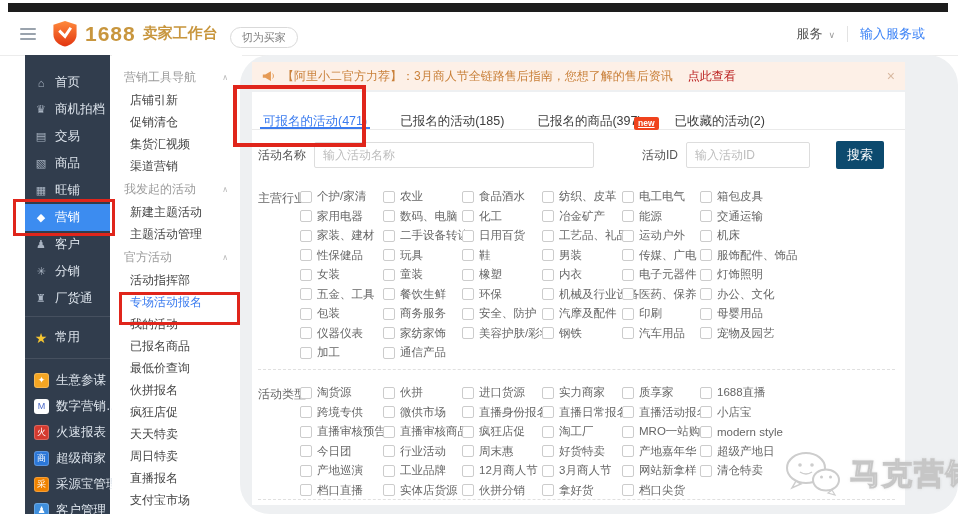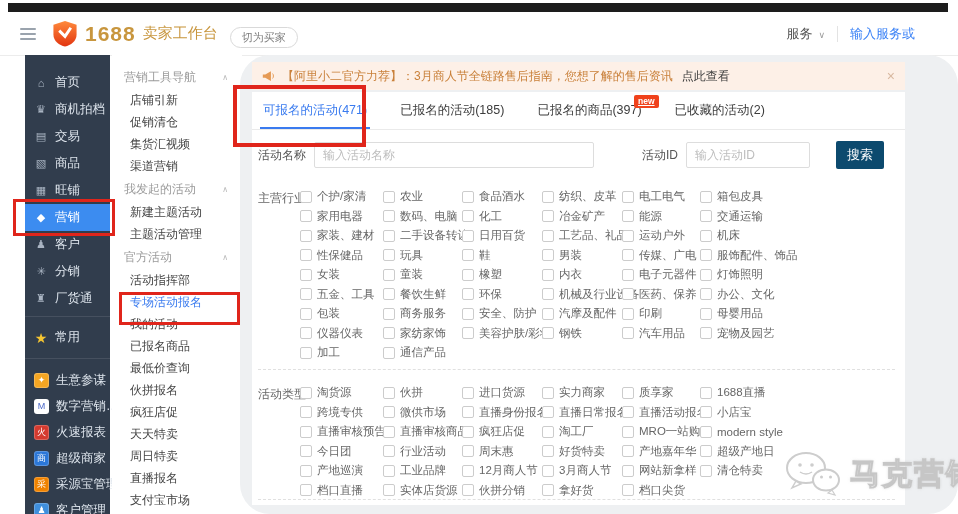--- a/index.html
+++ b/index.html
@@ -7,24 +7,24 @@
        font-family:"Liberation Sans","DejaVu Sans",sans-serif;}
   
   .top-strip{position:absolute;left:8px;top:3px;width:940px;height:9px;background:#1d1d1d;}
   
   .header{position:absolute;left:0;top:12px;width:958px;height:43px;background:#fff;
           border-bottom:1px solid #ececec;display:flex;align-items:center;}
   .hamburger{margin-left:20px;width:16px;display:flex;flex-direction:column;gap:3px;cursor:pointer;}
   .hamburger i{display:block;height:2px;background:#9aa3ad;border-radius:1px;}
   .logo-wrap{display:flex;align-items:center;margin-left:16px;gap:7px;}
   .brand{font-size:21px;font-weight:800;color:#c8963e;letter-spacing:1px;}
-  .workspace{font-size:15px;font-weight:400;color:#c8963e;}
+  .workspace{font-size:15px;font-weight:700;color:#c8963e;}
   .switch-pill{margin-left:12px;border:1px solid #d9d9d9;border-radius:11px;padding:2px 11px;
                font-size:11px;color:#7d7d7d;cursor:pointer;white-space:nowrap;margin-top:7px;}
-  .header-right{margin-left:auto;display:flex;align-items:center;height:100%;overflow:hidden;padding-right:16px;}
+  .header-right{margin-left:auto;display:flex;align-items:center;height:100%;overflow:hidden;padding-right:6px;}
   .svc{font-size:13px;color:#555;}
   .svc-chev{font-size:9px;color:#9a9a9a;margin:2px 0 0 6px;}
   .vline{width:1px;height:16px;background:#e3e3e3;margin:0 12px;}
   .svc-input{font-size:13px;color:#3b82f6;white-space:nowrap;width:92px;overflow:hidden;}
   
   .sidebar{position:absolute;left:25px;top:55px;width:85px;height:459px;background:#313d4d;padding-top:14px;box-sizing:border-box;}
   .side-item{height:27px;display:flex;align-items:center;gap:7px;padding-left:9px;
              font-size:12.5px;color:#dde4ec;cursor:pointer;white-space:nowrap;}
   .side-item .ico{width:14px;text-align:center;font-size:11px;color:#a9b4c2;flex:none;}
   .side-item.active{background:#3c8cf0;color:#fff;}
@@ -41,26 +41,26 @@
   .sec-title{display:flex;align-items:center;justify-content:space-between;height:24px;
              padding:0 14px 0 12px;font-size:12px;color:#9b9b9b;cursor:pointer;}
   .sec-arrow{font-size:8px;color:#b9b9b9;}
   .sub-item{height:22px;line-height:22px;padding-left:18px;font-size:12px;color:#444;cursor:pointer;white-space:nowrap;}
   .sub-item.active{color:#3a7bef;}
   
   .main{position:absolute;left:240px;top:55px;width:718px;height:459px;background:#eef0f2;border-radius:30px;}
   .notice{position:absolute;left:12px;top:7px;width:653px;height:28px;background:#fdf0e7;
           display:flex;align-items:center;gap:7px;padding:0 10px;box-sizing:border-box;
           font-size:12px;color:#c9803a;white-space:nowrap;overflow:hidden;}
-  .notice-link{color:#404040;cursor:pointer;margin-left:2px;}
+  .notice-link{color:#b91c1c;cursor:pointer;margin-left:8px;}
   .notice-close{margin-left:auto;color:#d8b8a0;font-size:14px;cursor:pointer;}
   .panel{position:absolute;left:12px;top:37px;width:653px;height:413px;background:#fff;}
   .tabs{display:flex;height:37px;border-bottom:1px solid #eaeaea;padding-left:8px;}
   .tab{display:flex;align-items:center;font-size:12.5px;color:#3c3c3c;padding:0 3px;
-       margin-right:27px;position:relative;cursor:pointer;white-space:nowrap;}
+       margin-right:27px;position:relative;cursor:pointer;white-space:nowrap;margin-top:22px;}
   .tab.active{color:#3a7bef;box-shadow:inset 0 -2px 0 #3a7bef;}
   .badge{position:absolute;top:3px;right:-14px;background:#f0421c;color:#fff;font-size:8.5px;
          line-height:1;padding:2px 4px;border-radius:2px;font-weight:700;text-decoration:underline;}
   .search-row{position:absolute;left:0;top:49px;right:0;display:flex;align-items:center;
               padding-left:6px;font-size:12px;color:#555;}
   .fld-label{white-space:nowrap;}
   .txt-input{height:26px;border:1px solid #ddd;border-radius:2px;padding:0 8px;font-size:12px;
              color:#333;box-sizing:border-box;outline:none;font-family:inherit;}
   .txt-input::placeholder{color:#bdbdbd;}
   .in-name{width:280px;margin-left:8px;}

